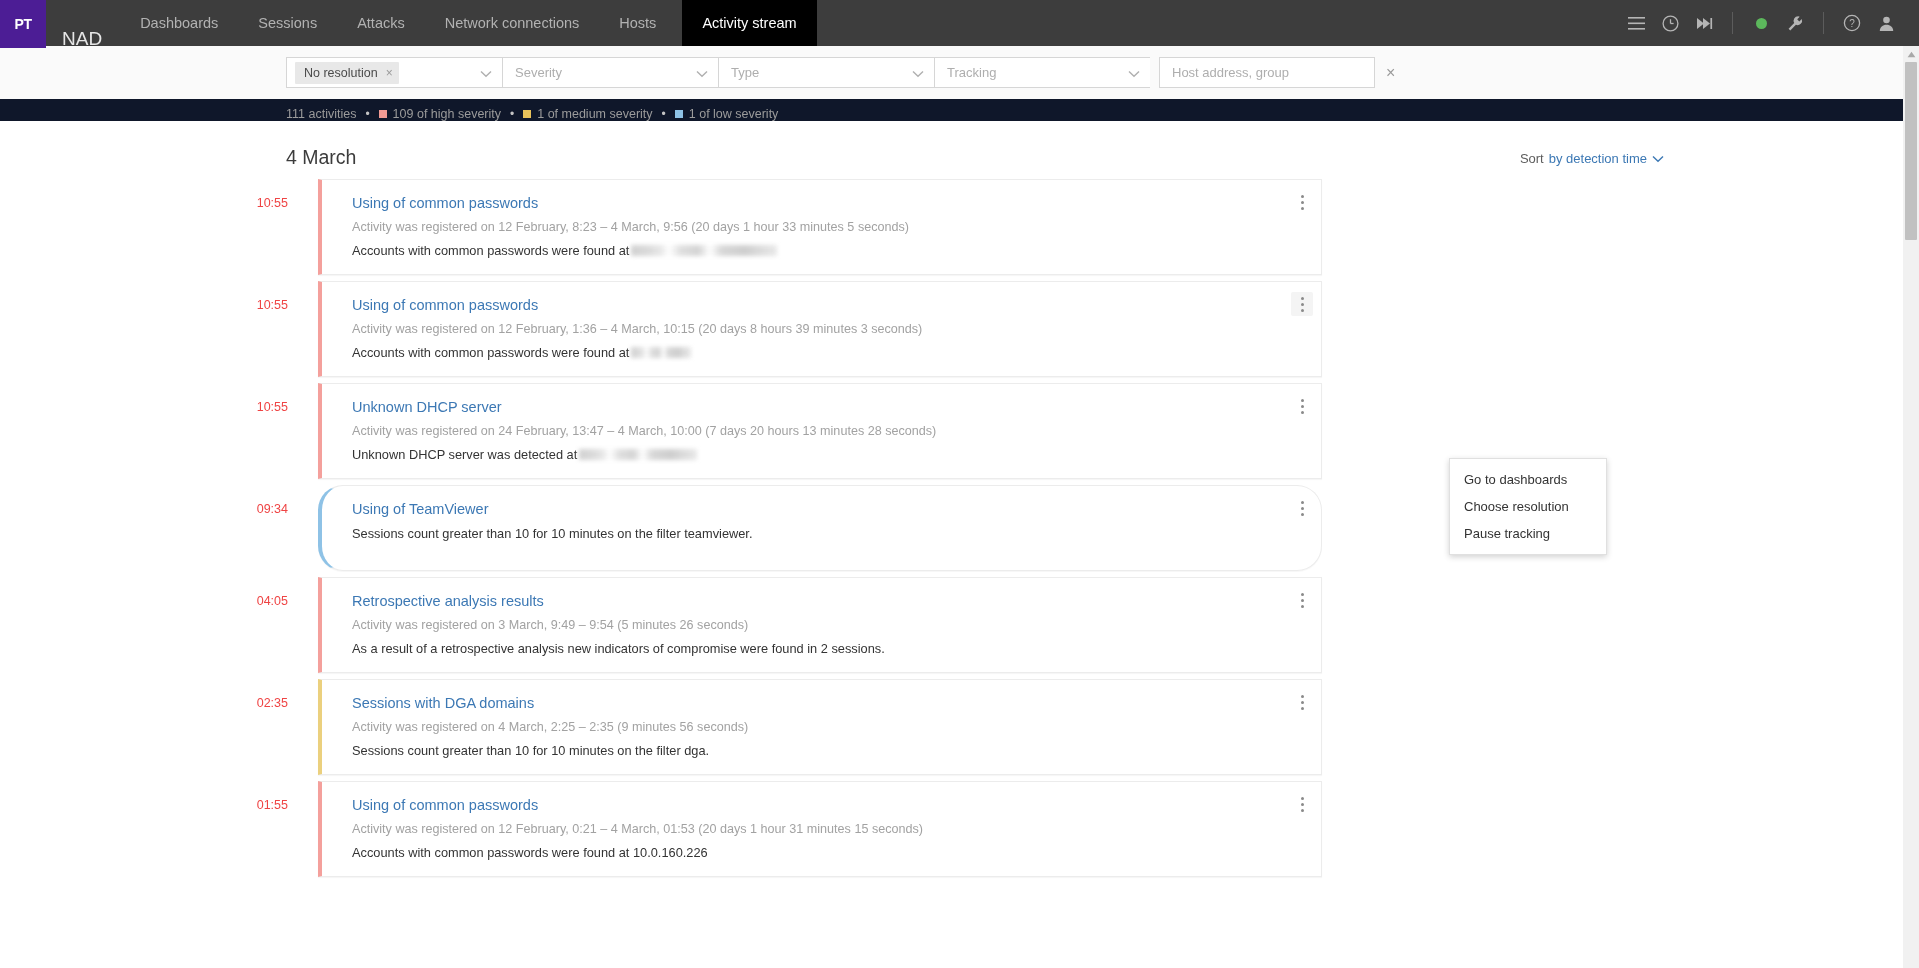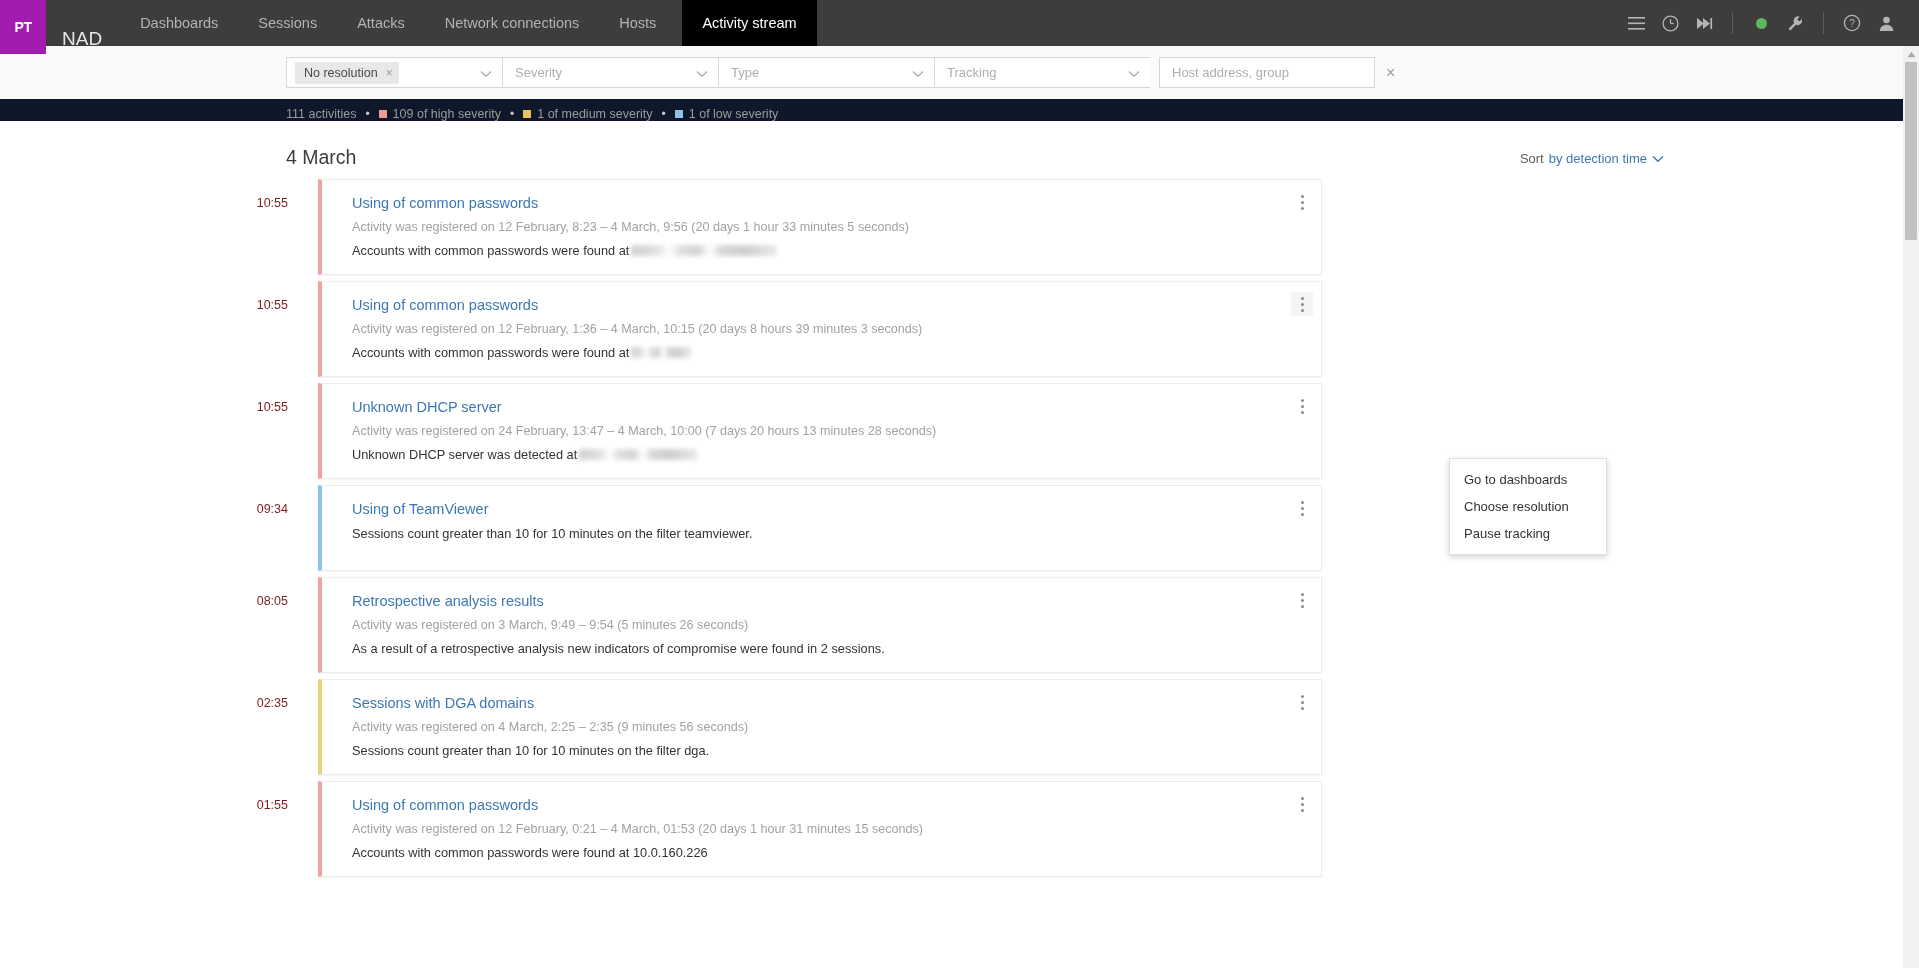--- a/index.html
+++ b/index.html
@@ -14,22 +14,22 @@
   
   .topnav {
     height: 46px;
     background: #3d3d3d;
     display: flex;
     align-items: stretch;
     position: relative;
     z-index: 40;
   }
   .logo-box {
-    width: 46px; height: 54px;
-    background: #a21caf;
+    width: 46px; height: 48px;
+    background: #4c1d95;
     display: flex; align-items: center; justify-content: center;
     flex: 0 0 auto;
   }
   .logo-text {
     color: #ffffff; font-size: 14px; font-weight: bold;
     letter-spacing: -0.5px;
   }
   .brand {
     display: flex; align-items: center;
     color: #e6e6e6; font-size: 19px;
@@ -144,37 +144,37 @@
     white-space: nowrap;
   }
   .sort-link { color: #3c78b4; cursor: pointer; }
 
   
   .list { padding-left: 232px; padding-right: 597px; }
   .row { display: flex; align-items: flex-start; margin-bottom: 6px; }
   .rowtime {
     width: 56px; flex: 0 0 56px;
     text-align: right;
-    font-size: 12.5px; color: #7f1d1d;
+    font-size: 12.5px; color: #ef4444;
     padding-top: 17px; padding-right: 0px;
   }
   .card {
     flex: 1 1 auto;
     background: #ffffff;
     border: 1px solid #ececec;
     border-left: 4px solid #f4a09c;
     margin-left: 30px;
     padding: 14px 18px 16px 30px;
     position: relative;
     box-shadow: 0 1px 1px rgba(0,0,0,0.035);
     min-height: 86px;
   }
   .card.sev-high   { border-left-color: #f4a09c; }
   .card.sev-medium { border-left-color: #ebd07e; }
-  .card.sev-low    { border-left-color: #8ec2e6; }
+  .card.sev-low    { border-left-color: #8ec2e6; border-radius: 25px; }
   .card-title {
     color: #3c78b4; font-size: 14.5px;
     cursor: pointer; display: inline-block;
     margin-bottom: 9px;
   }
   .card-meta { color: #a2a2a2; font-size: 12.6px; margin-bottom: 9px; }
   .card-desc { color: #333333; font-size: 12.8px; }
   .redact {
     display: inline-block;
     height: 11px;
@@ -414,21 +414,21 @@
       </div>
       <div class="row">
         <div class="rowtime">09:34</div>
         <div class="card sev-low"><a class="card-title">Using of TeamViewer</a><div class="card-desc"><span>Sessions count greater than 10 for 10 minutes on the filter teamviewer.</span></div><div class="kebab">
             <span></span>
             <span></span>
             <span></span>
           </div></div>
       </div>
       <div class="row">
-        <div class="rowtime">08:05</div>
+        <div class="rowtime">04:05</div>
         <div class="card sev-high"><a class="card-title">Retrospective analysis results</a><div class="card-meta">Activity was registered on 3 March, 9:49 – 9:54 (5 minutes 26 seconds)</div><div class="card-desc"><span>As a result of a retrospective analysis new indicators of compromise were found in 2 sessions.</span></div><div class="kebab">
             <span></span>
             <span></span>
             <span></span>
           </div></div>
       </div>
       <div class="row">
         <div class="rowtime">02:35</div>
         <div class="card sev-medium"><a class="card-title">Sessions with DGA domains</a><div class="card-meta">Activity was registered on 4 March, 2:25 – 2:35 (9 minutes 56 seconds)</div><div class="card-desc"><span>Sessions count greater than 10 for 10 minutes on the filter dga.</span></div><div class="kebab">
             <span></span>

